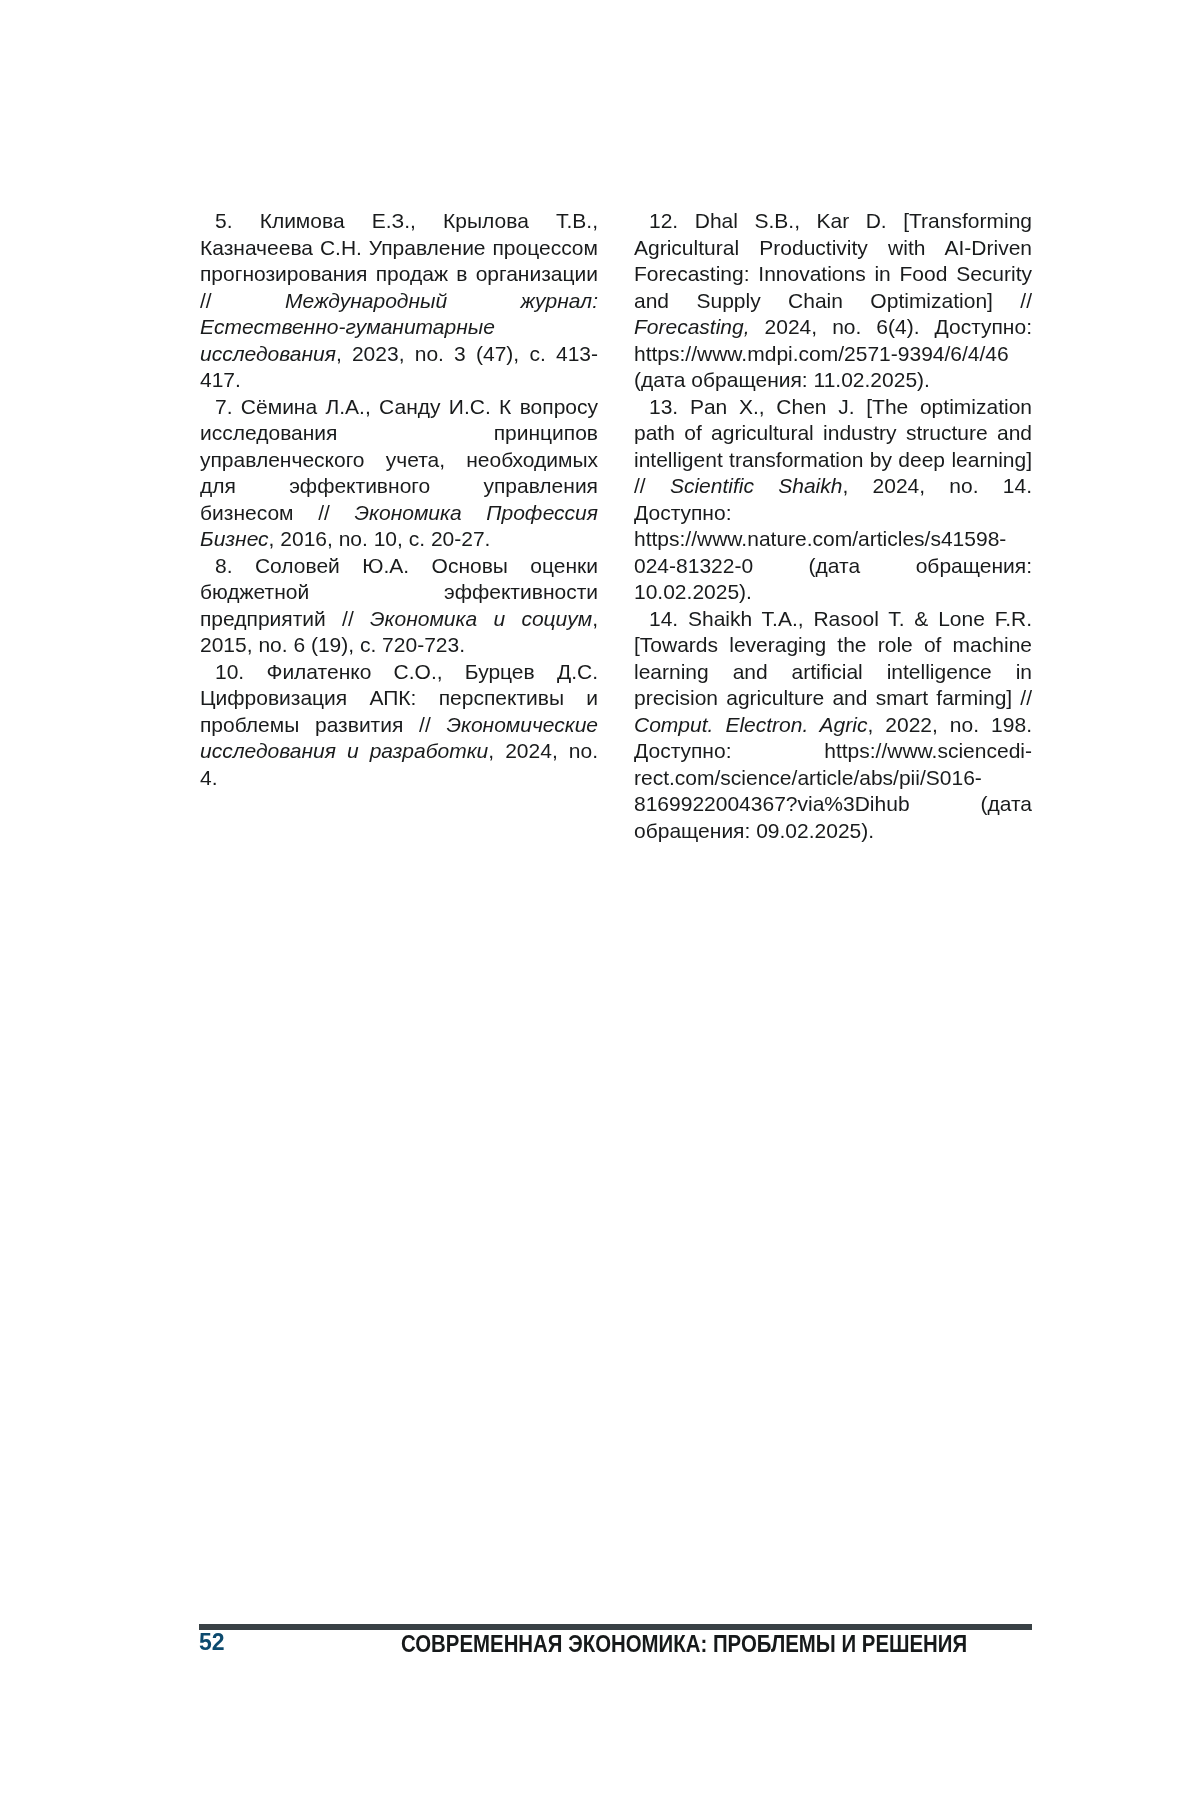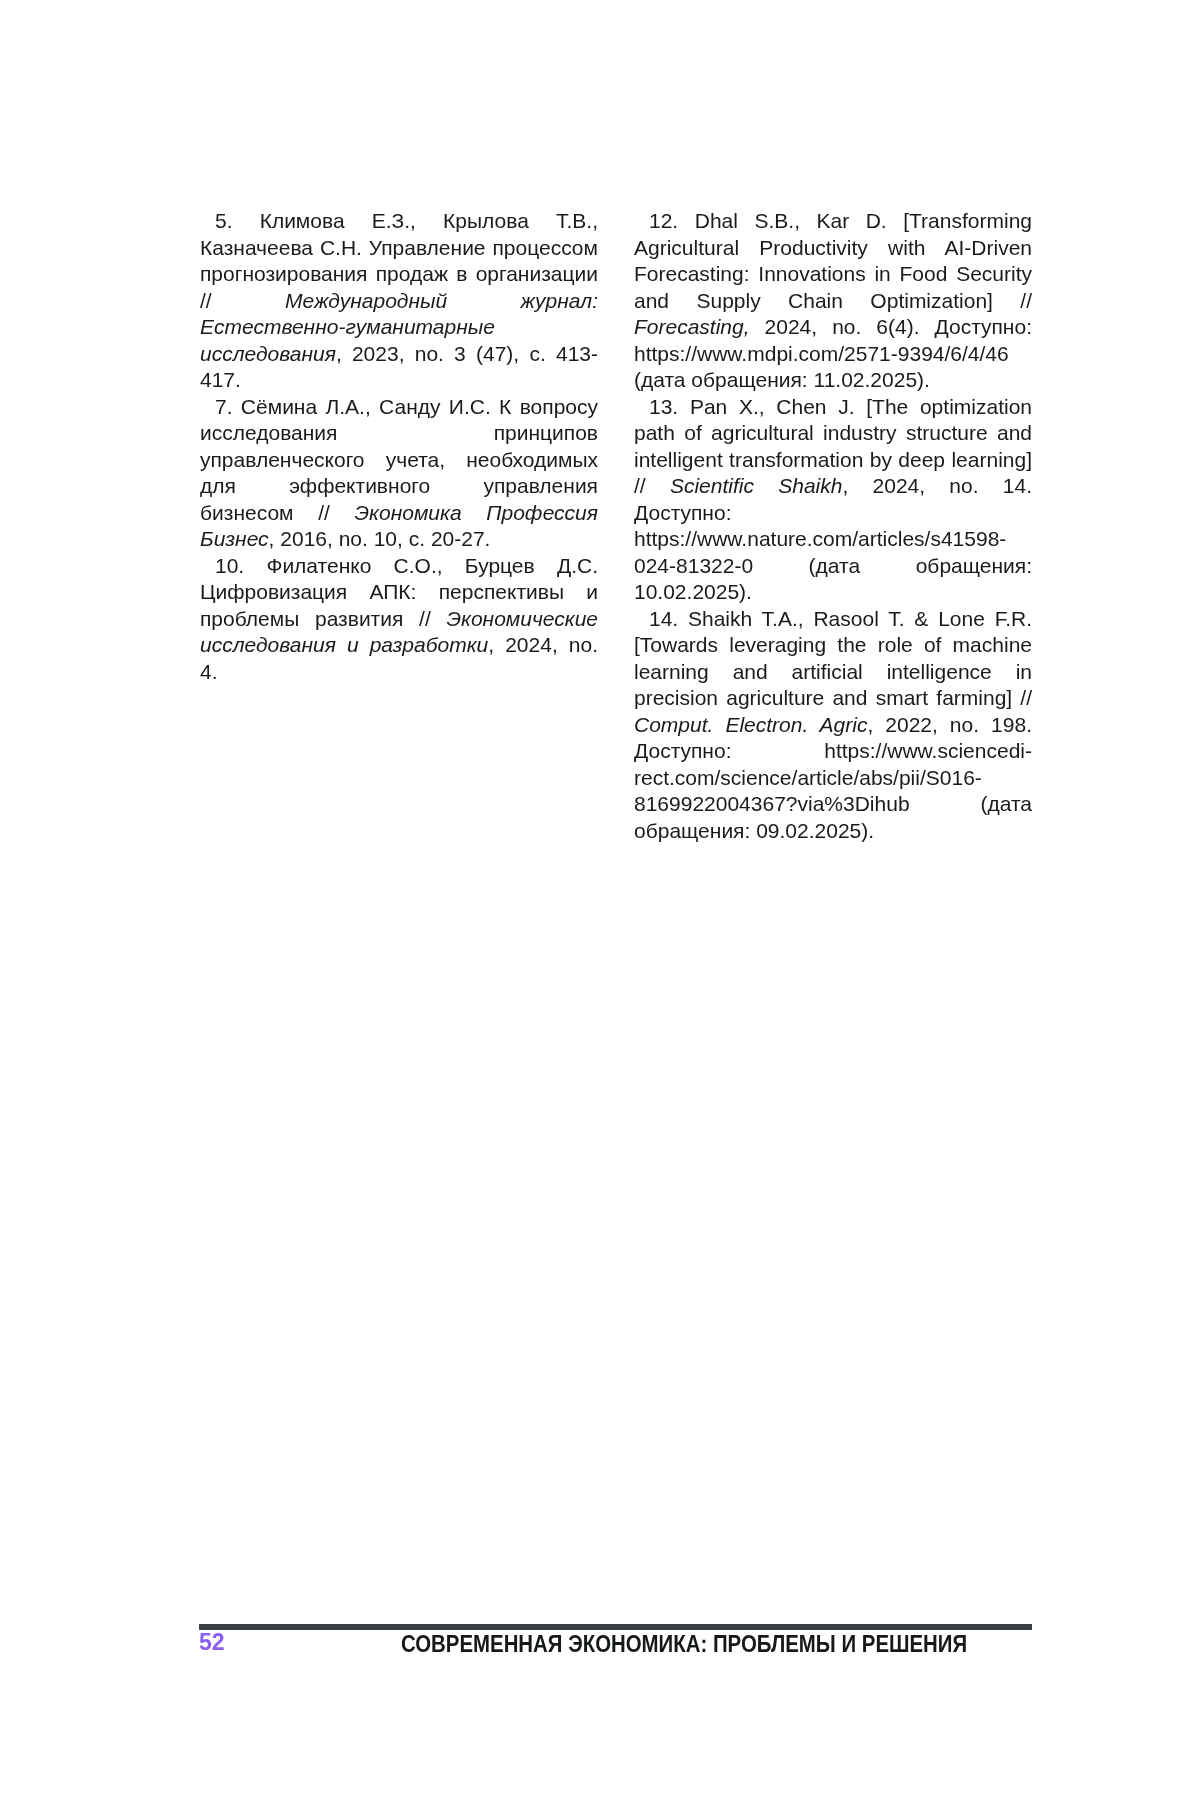--- a/index.html
+++ b/index.html
@@ -43,21 +43,21 @@
     left:199px;top:1624px;
     width:833px;height:6px;
     background:var(--rule-color);
   }
   .footer-page-number{
     position:absolute;
     left:199px;top:1631px;
     font-size:23px;
     font-weight:bold;
     line-height:1;
-    color:#8b5cf6;
+    color:#0c4a6e;
   }
   .footer-title{
     position:absolute;
     left:401px;top:1632px;
     font-size:24px;
     font-weight:bold;
     line-height:1;
     white-space:nowrap;
     transform:scaleX(0.85);
     transform-origin:left top;
@@ -66,20 +66,21 @@
 </style>
 </head>
 <body>
 
 <div class="page">
 
   <div class="columns">
     <div class="col">
         <p class="ref"><span>5. Климова Е.З., Крылова Т.В., Казначеева С.Н. Управление процессом прогнозирования продаж в организации // </span><span class="it">Международный журнал: Естественно-гуманитарные исследования</span><span>, 2023, no. 3 (47), с. 413-417.</span></p>
         <p class="ref"><span>7. Сёмина Л.А., Санду И.С. К вопросу исследования принципов управленческого учета, необходимых для эффективного управления бизнесом // </span><span class="it">Экономика Профессия Бизнес</span><span>, 2016, no. 10, с. 20-27.</span></p>
+        <p class="ref"><span>8. Соловей Ю.А. Основы оценки бюджетной эффективности предприятий // </span><span class="it">Экономика и социум</span><span>, 2015, no. 6 (19), с. 720-723.</span></p>
         <p class="ref"><span>10. Филатенко С.О., Бурцев Д.С. Цифровизация АПК: перспективы и проблемы развития // </span><span class="it">Экономические исследования и разработки</span><span>, 2024, no. 4.</span></p>
       </div>
     <div class="col">
         <p class="ref"><span>12. Dhal S.B., Kar D. [Transforming Agricultural Productivity with AI-Driven Forecasting: Innovations in Food Security and Supply Chain Optimization] // </span><span class="it">Forecasting,</span><span> 2024, no. 6(4). Доступно: https://www.mdpi.com/2571-9394/6/4/46 (дата обращения: 11.02.2025).</span></p>
         <p class="ref"><span>13. Pan X., Chen J. [The optimization path of agricultural industry structure and intelligent transformation by deep learning] // </span><span class="it">Scientific Shaikh</span><span>, 2024, no. 14. Доступно: https://www.nature.com/articles/s41598-024-81322-0 (дата обращения: 10.02.2025).</span></p>
         <p class="ref"><span>14. Shaikh T.A., Rasool T. &amp; Lone F.R. [Towards leveraging the role of machine learning and artificial intelligence in precision agriculture and smart farming] // </span><span class="it">Comput. Electron. Agric</span><span>, 2022, no. 198. Доступно: https://www.sciencedi-rect.com/science/article/abs/pii/S016-8169922004367?via%3Dihub (дата обращения: 09.02.2025).</span></p>
       </div>
   </div>
 
   <div class="footer-rule"></div>

